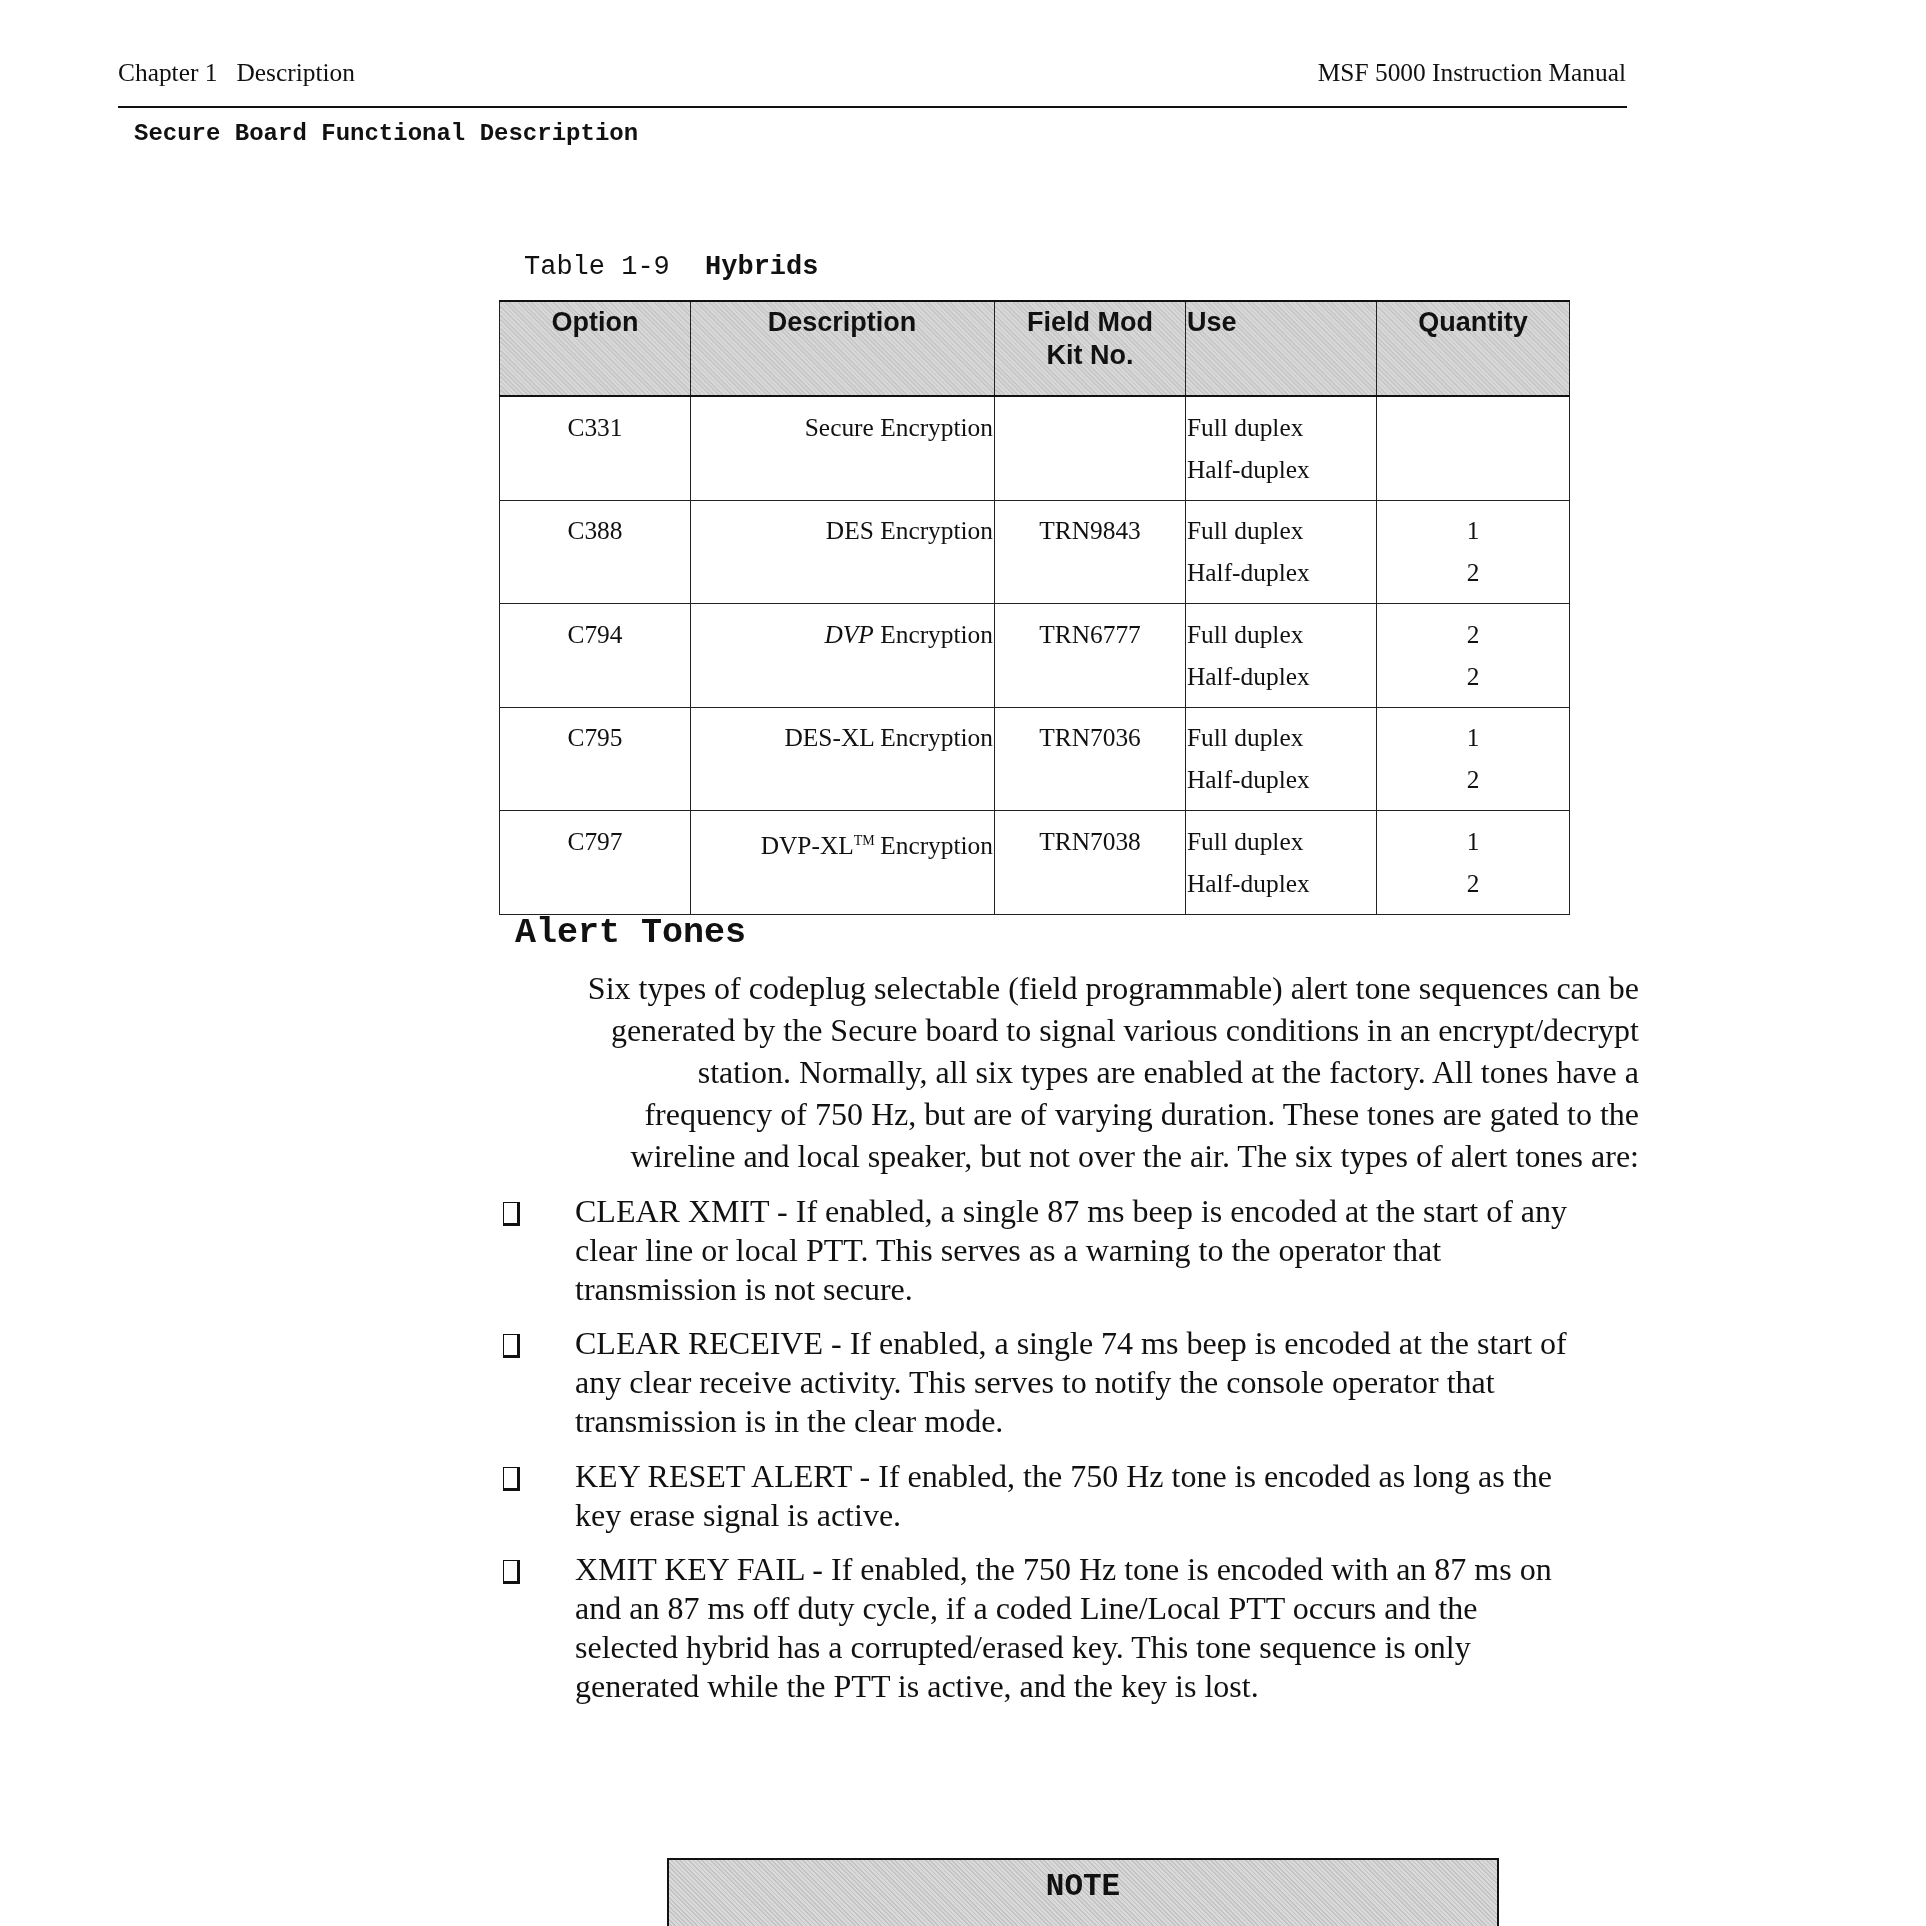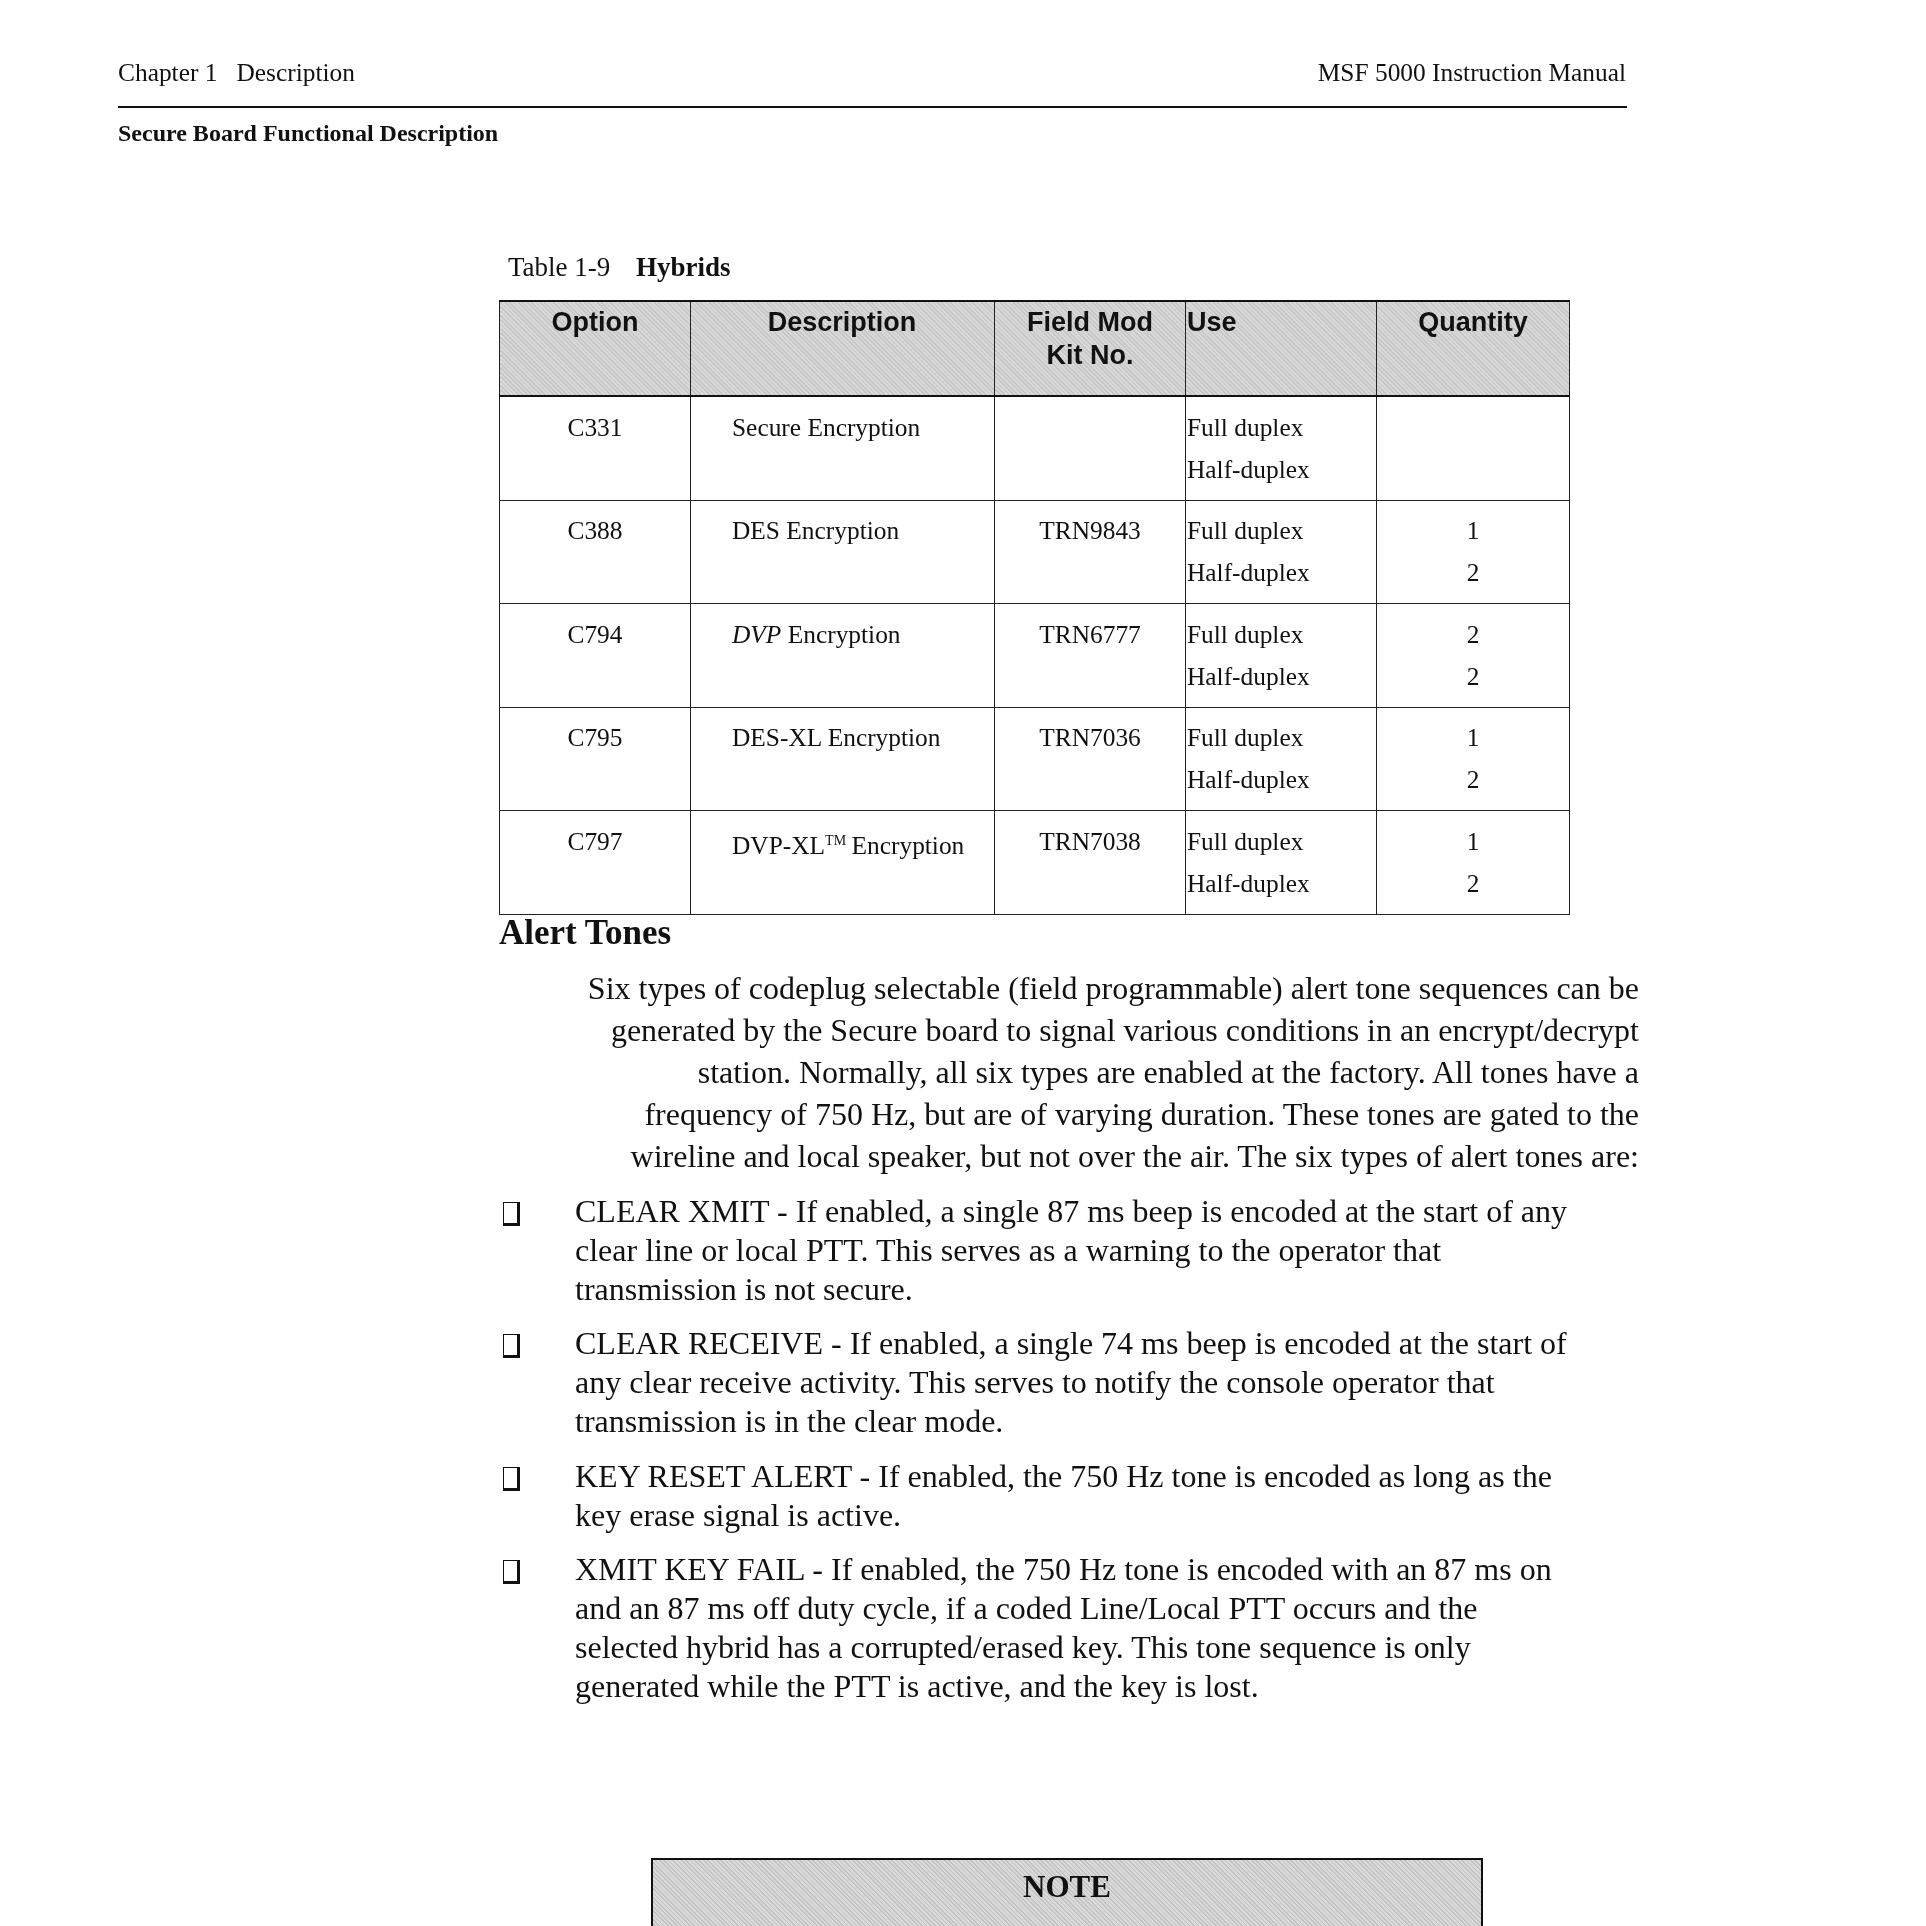--- a/index.html
+++ b/index.html
@@ -1,18 +1,18 @@
 <!DOCTYPE html>
 <html style="font-size:6.2px"><head>
 <meta charset="utf-8">
 <style>
   html, body { margin: 0; padding: 0; background: #ffffff; }
   body { width: 1938px; height: 2547px; position: relative; overflow: hidden; color: #111; }
   .serif { font-family: "Liberation Serif", "DejaVu Serif", serif; }
-  .sans { font-family: Liberation Serif, serif; }
+  .sans { font-family: Liberation Mono, monospace; margin-left: 16px; }
   .abs { position: absolute; }
 
   #hdr-left { left: 118px; top: 58px; font-size: 25.4px; }
   #hdr-right { right: 312px; top: 58px; font-size: 25.4px; }
   #hdr-rule { left: 118px; top: 106px; width: 1509px; height: 1.9px; background: #111; }
   #section-title { left: 118px; top: 120px; font-size: 24px; font-weight: bold; }
 
   #table-caption { left: 508px; top: 252px; font-size: 27px; }
   #table-caption .num { font-weight: normal; margin-right: 19px; }
   #table-caption .ttl { font-weight: bold; }
@@ -25,21 +25,21 @@
     background-color: #d9d9d9;
     background-image: repeating-linear-gradient(45deg, rgba(0,0,0,0.10) 0 1.2px, rgba(255,255,255,0) 1.2px 3.1px);
     border-top: 2.7px solid #111; border-bottom: 2.7px solid #111;
   }
   #hybrids-table td {
     height: 93px; vertical-align: top; padding-top: 8.5px;
     font-family: "Liberation Serif", "DejaVu Serif", serif; font-size: 25.4px; line-height: 42px;
   }
   #hybrids-table tr.data-row td { border-bottom: 1.9px solid #222; }
   .c-opt { width: 188px; text-align: center; }
-  .c-desc { width: 302px; text-align: left; padding-left: 41px; }
+  .c-desc { width: 302px; text-align: right; padding-left: 41px; }
   .c-kit { width: 188px; text-align: center; }
   .c-use { width: 188px; text-align: left; }
   .c-qty { width: 190px; text-align: center; }
   .line { display: block; }
   .tm { font-size: 14px; vertical-align: super; margin-right: 5.4px; }
   .ital { font-style: italic; }
 
   #alert-heading { left: 499px; top: 913px; font-size: 35px; font-weight: bold; }
   #alert-intro { left: 499px; top: 967px; width: 1140px; font-size: 32px; line-height: 42px; }
   #alert-intro span { display: block; white-space: nowrap; text-align: right; }

